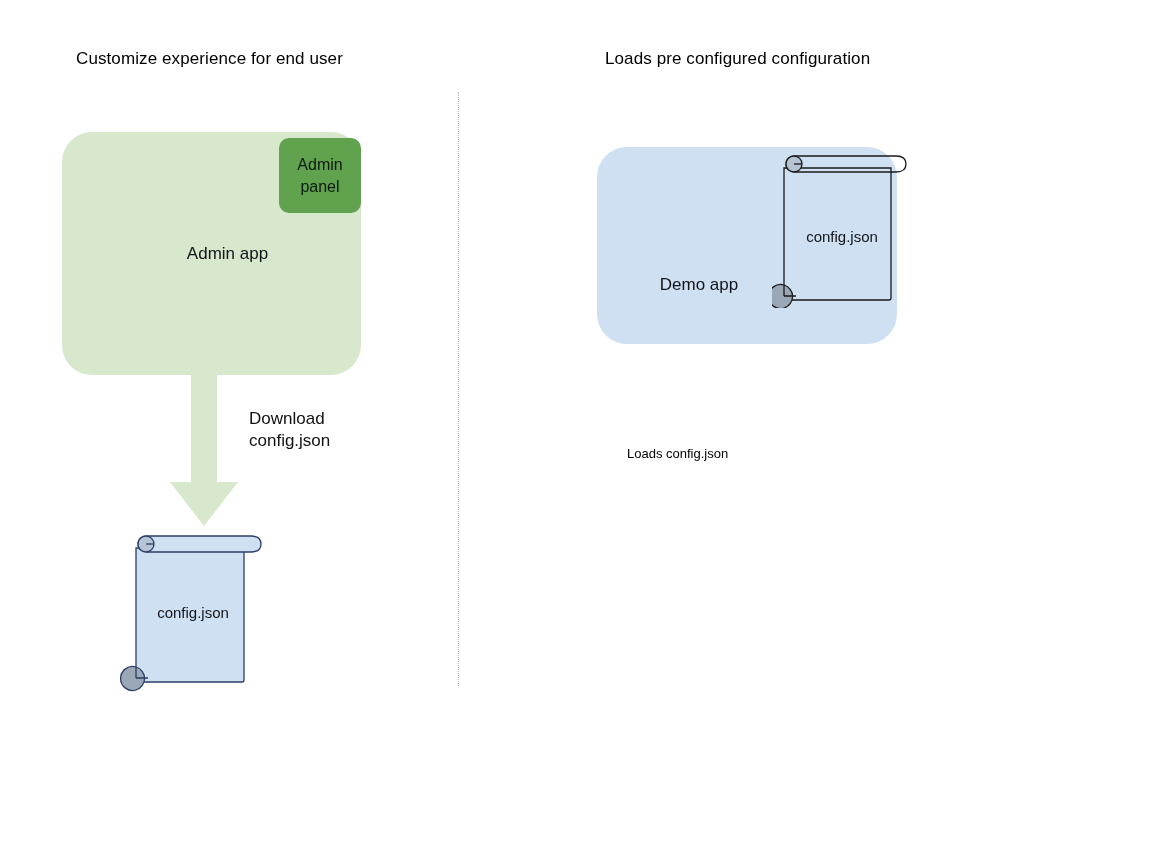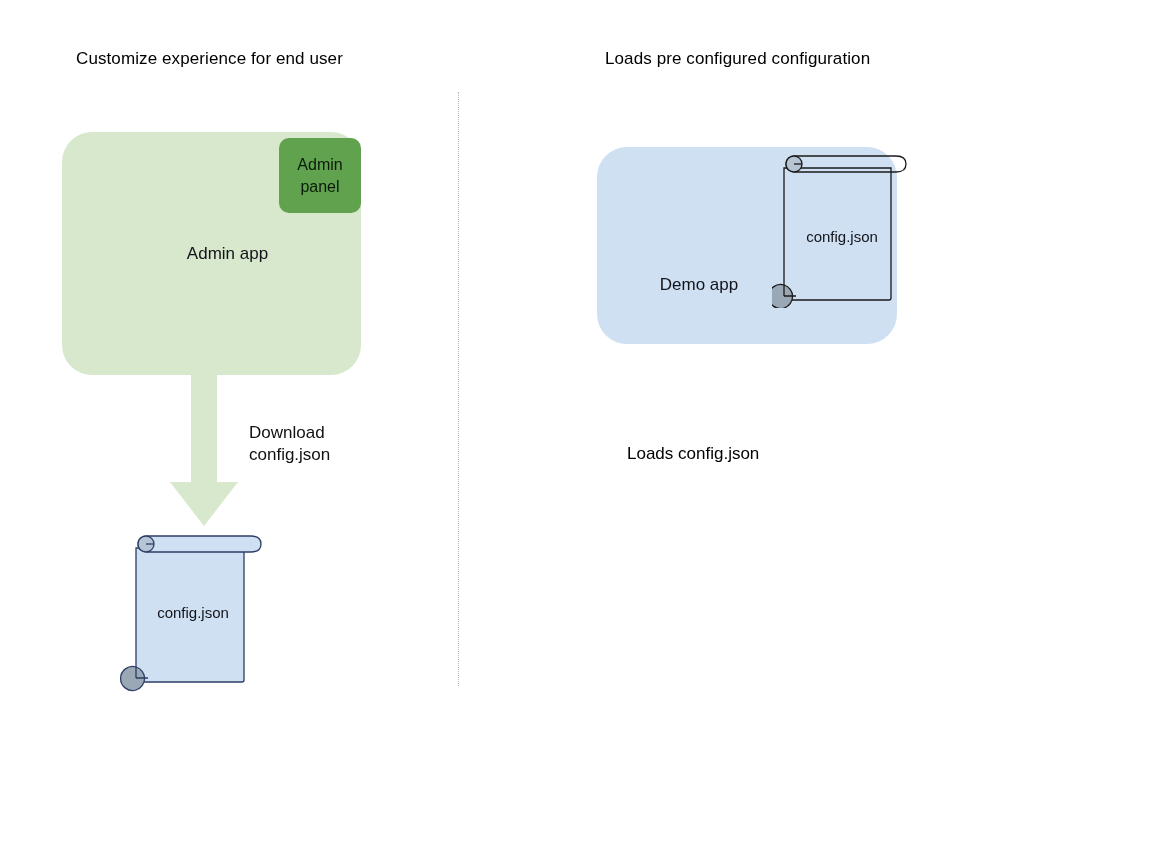--- a/index.html
+++ b/index.html
@@ -107,21 +107,20 @@
     height: 156px;
   }
   #arrow-label {
     position: absolute;
     left: 249px;
     top: 408px;
     font-size: 17px;
     line-height: 22px;
     color: #111111;
     white-space: pre-line;
-    margin-top: 14px;
   }
 
   
   .scroll-doc { position: absolute; }
   #scroll-left  { left: 118px; top: 526px; width: 150px; height: 166px; }
   #scroll-right { left: 772px; top: 150px; width: 140px; height: 158px; }
 
   .scroll-label {
     position: absolute;
     font-size: 15px;
@@ -131,21 +130,21 @@
     text-align: center;
   }
   #scroll-left-label  { left: 118px; top: 603px; width: 150px; }
   #scroll-right-label { left: 772px; top: 227px; width: 140px; }
 
   
   #loads-caption {
     position: absolute;
     left: 627px;
     top: 443px;
-    font-size: 17px;
+    font-size: 13px;
     line-height: 22px;
     color: #000000;
     white-space: nowrap;
   }
 </style>
 </head>
 <body>
 
 <div class="canvas">
 

